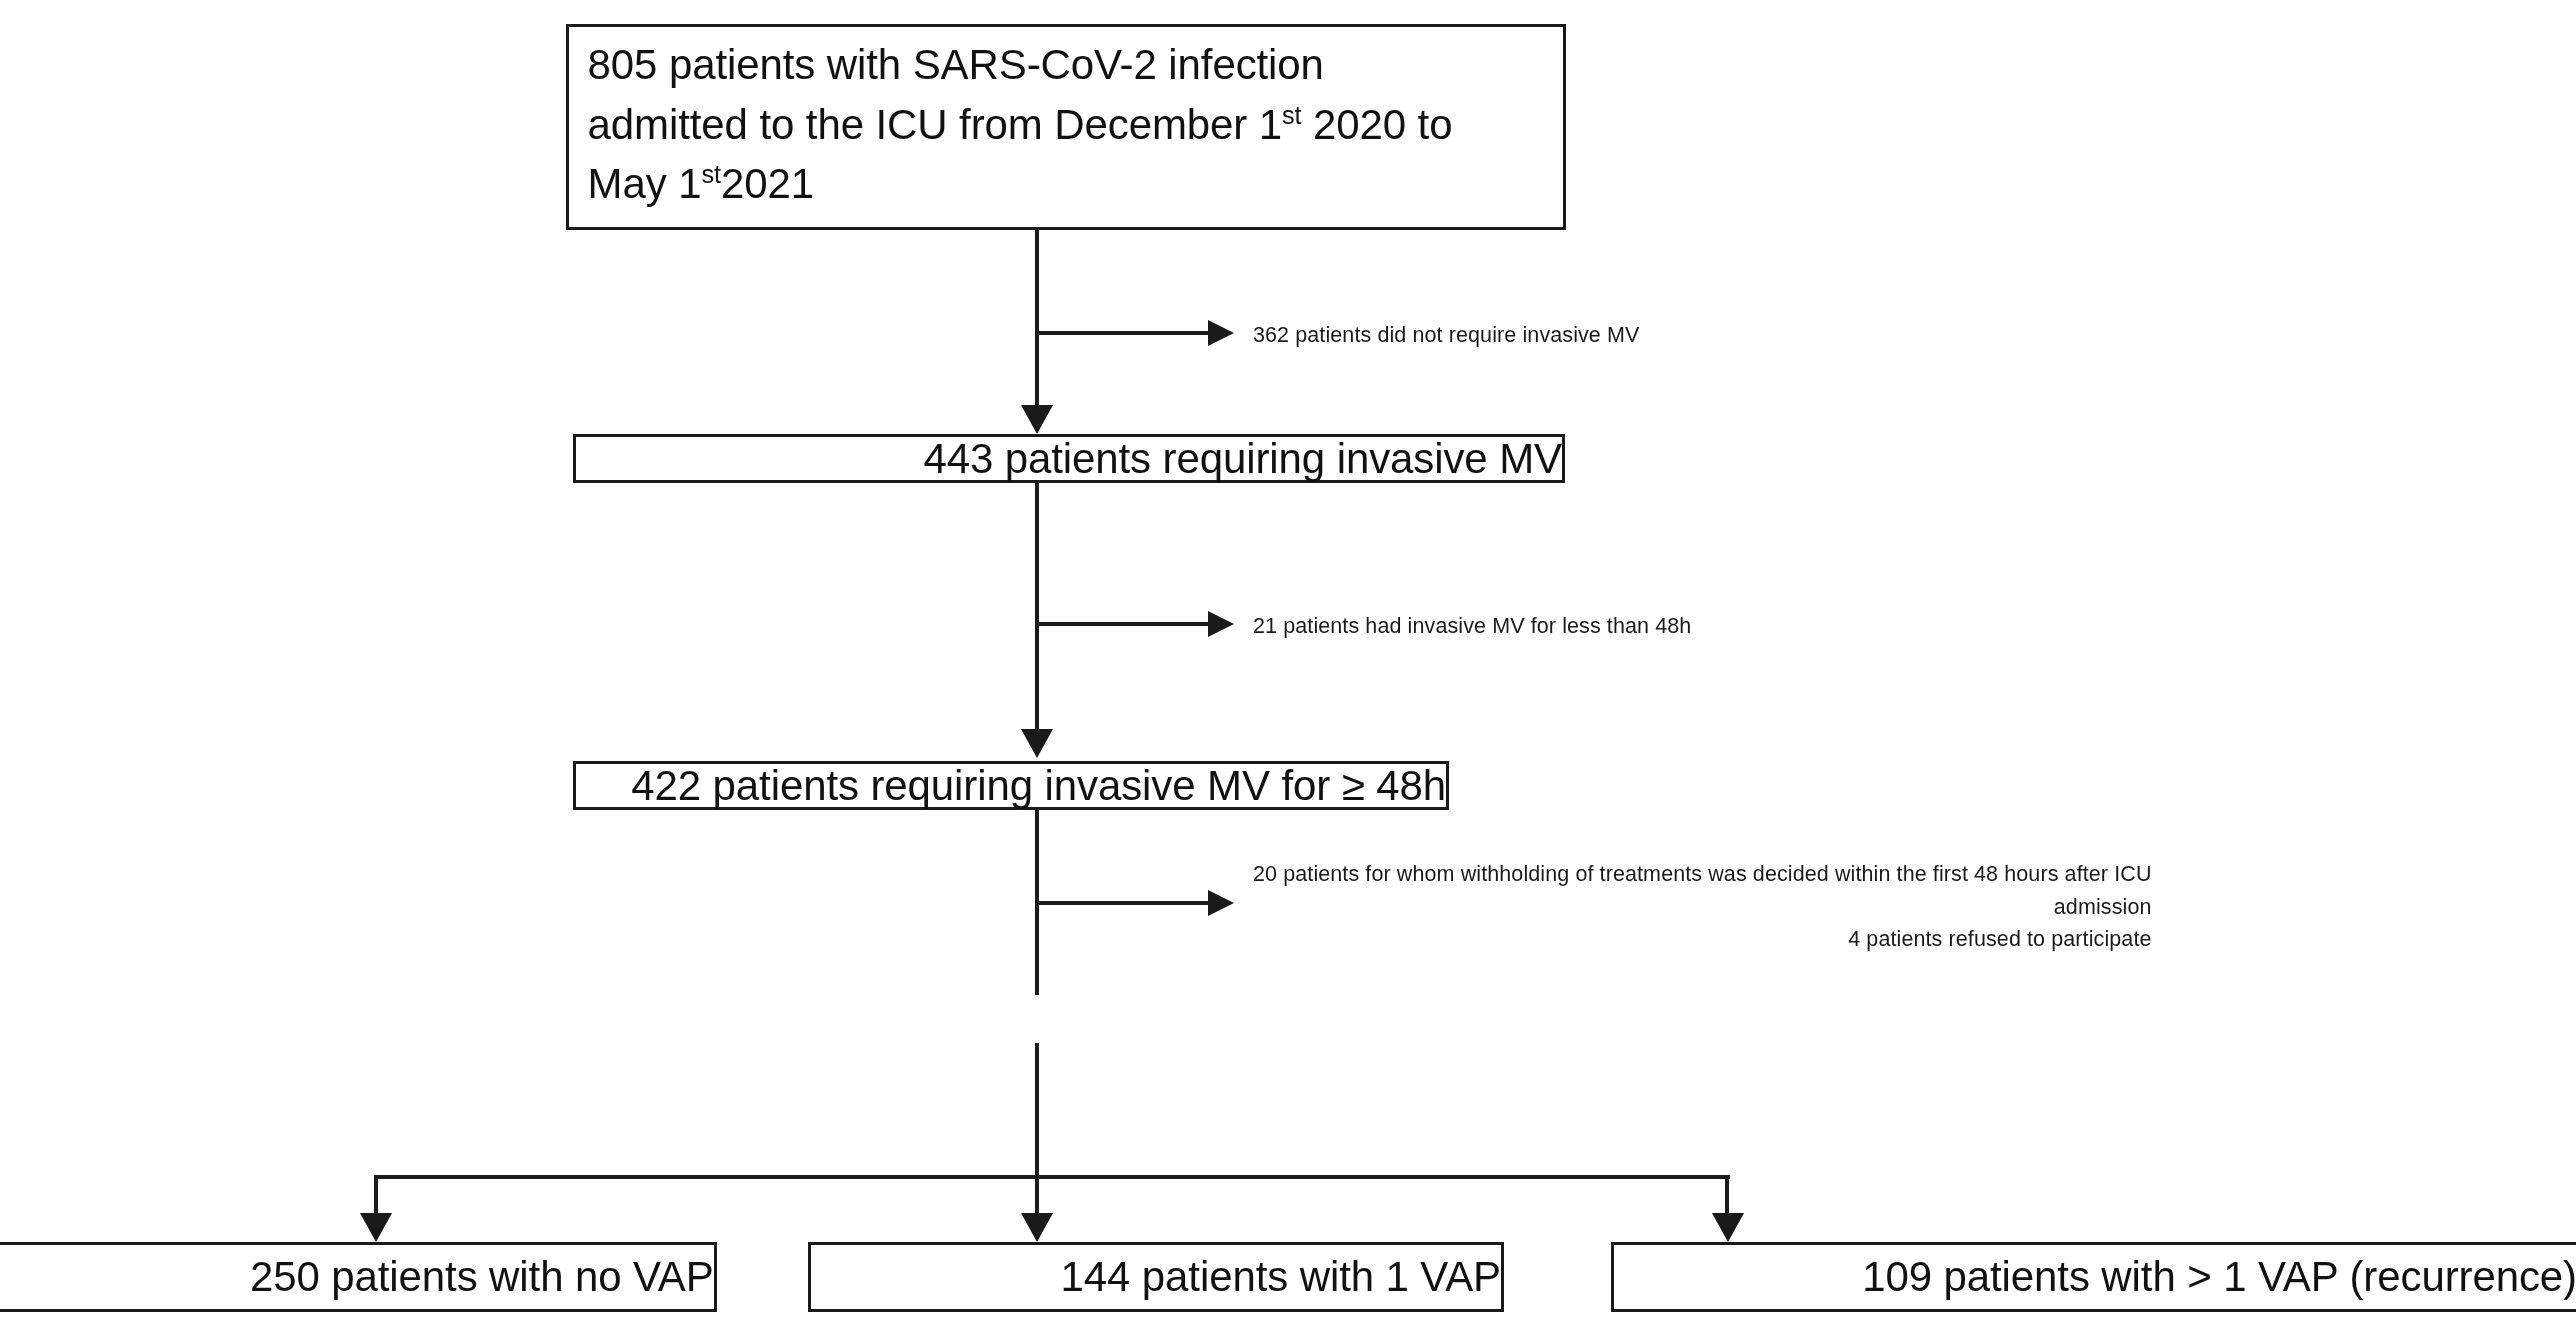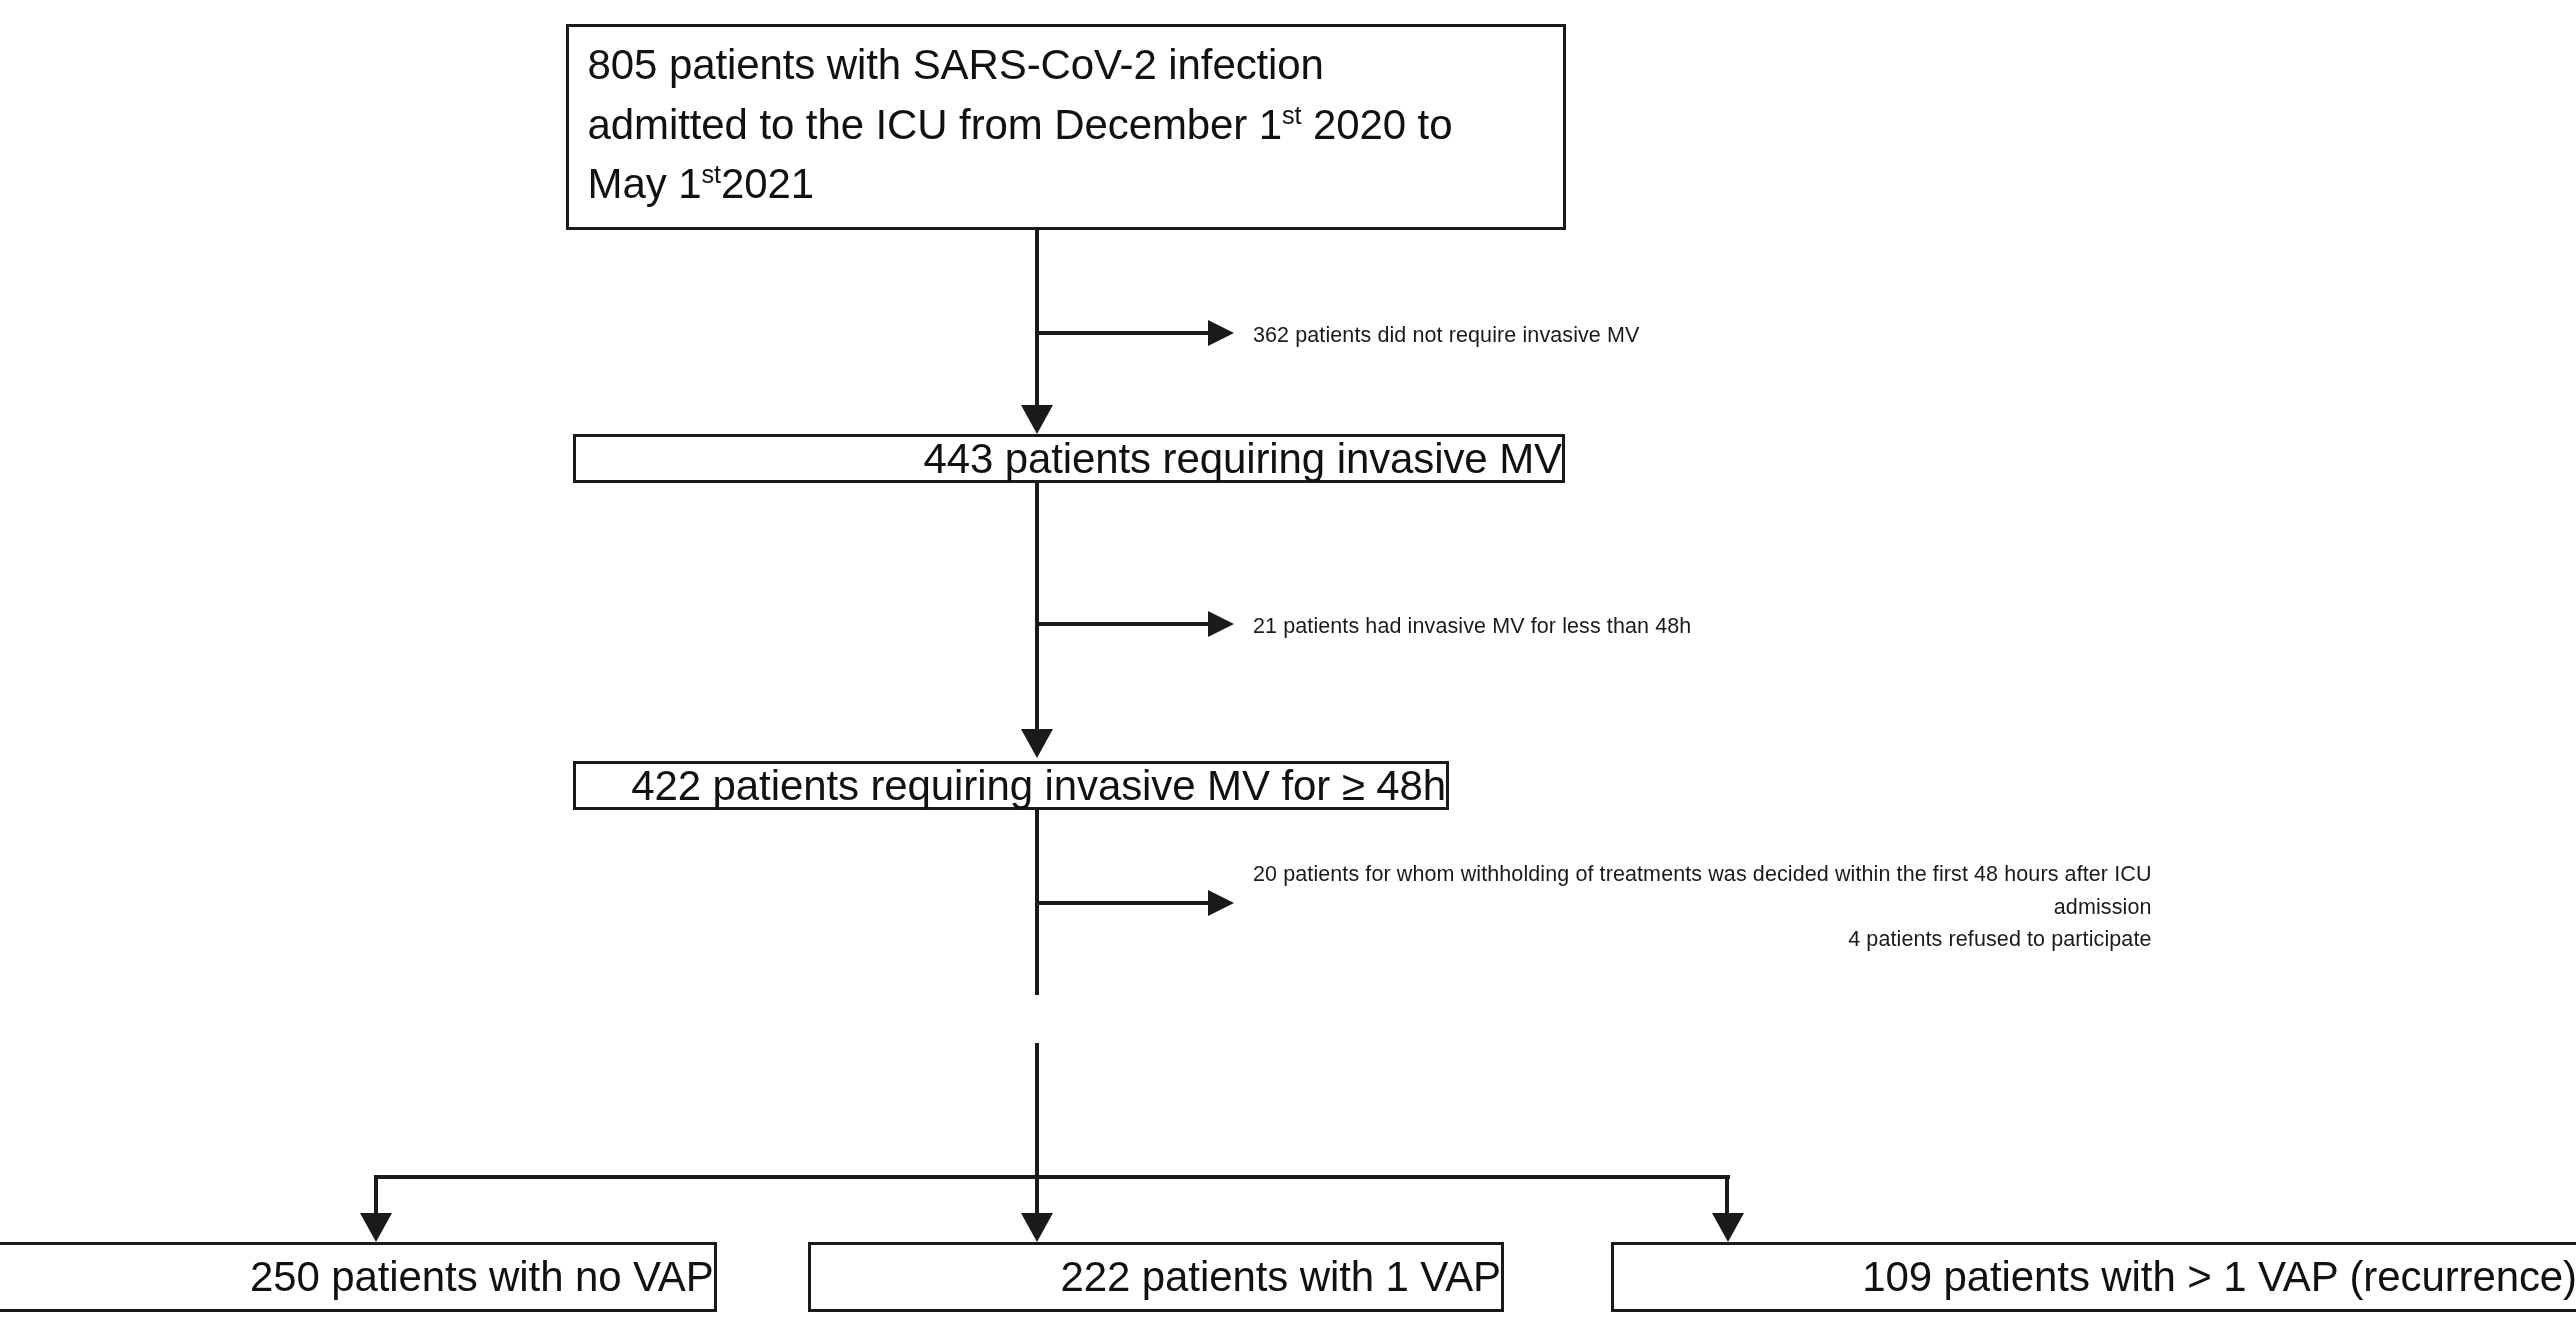--- a/index.html
+++ b/index.html
@@ -145,21 +145,21 @@
   <div class="arrow-down" style="left:1021px; top:1213px;"></div>
 
   <div class="vline" style="left:1725px; top:1175px; height:42px;"></div>
   <div class="arrow-down" style="left:1712px; top:1213px;"></div>
 
   <div class="node" style="left:-4.3px; top:1242px; width:721px; height:70px;">
     <span>250 patients with no VAP</span>
   </div>
 
   <div class="node" style="left:808px; top:1242px; width:696px; height:70px;">
-    <span>222 patients with 1 VAP</span>
+    <span>144 patients with 1 VAP</span>
   </div>
 
   <div class="node" style="left:1611px; top:1242px; width:969px; height:70px;">
     <span>109 patients with &gt; 1 VAP (recurrence)</span>
   </div>
 
 </div>
 
 
 </body></html>

